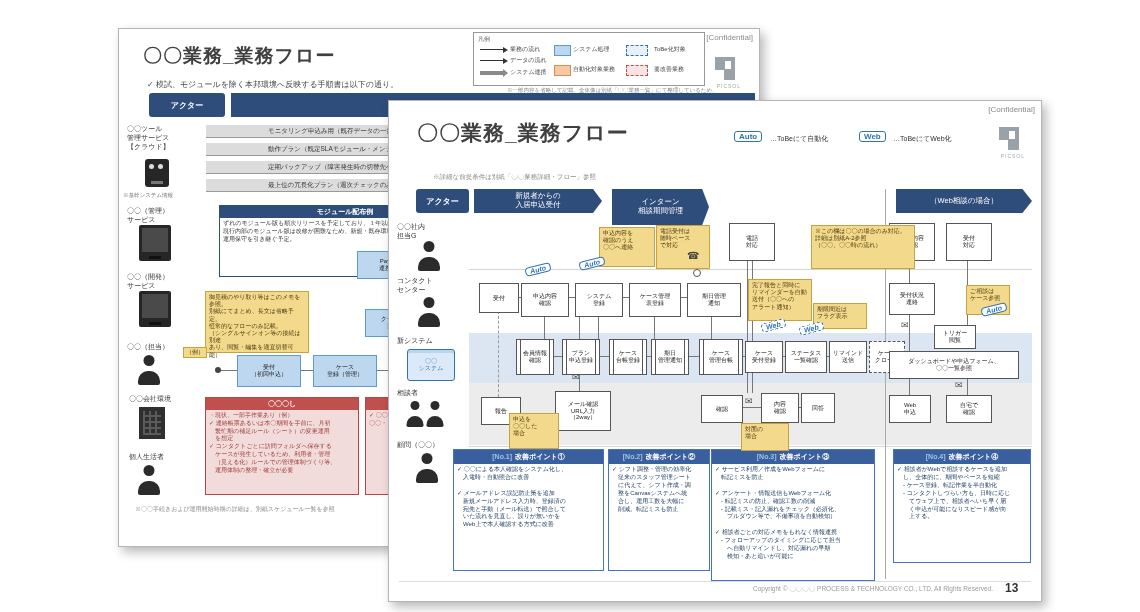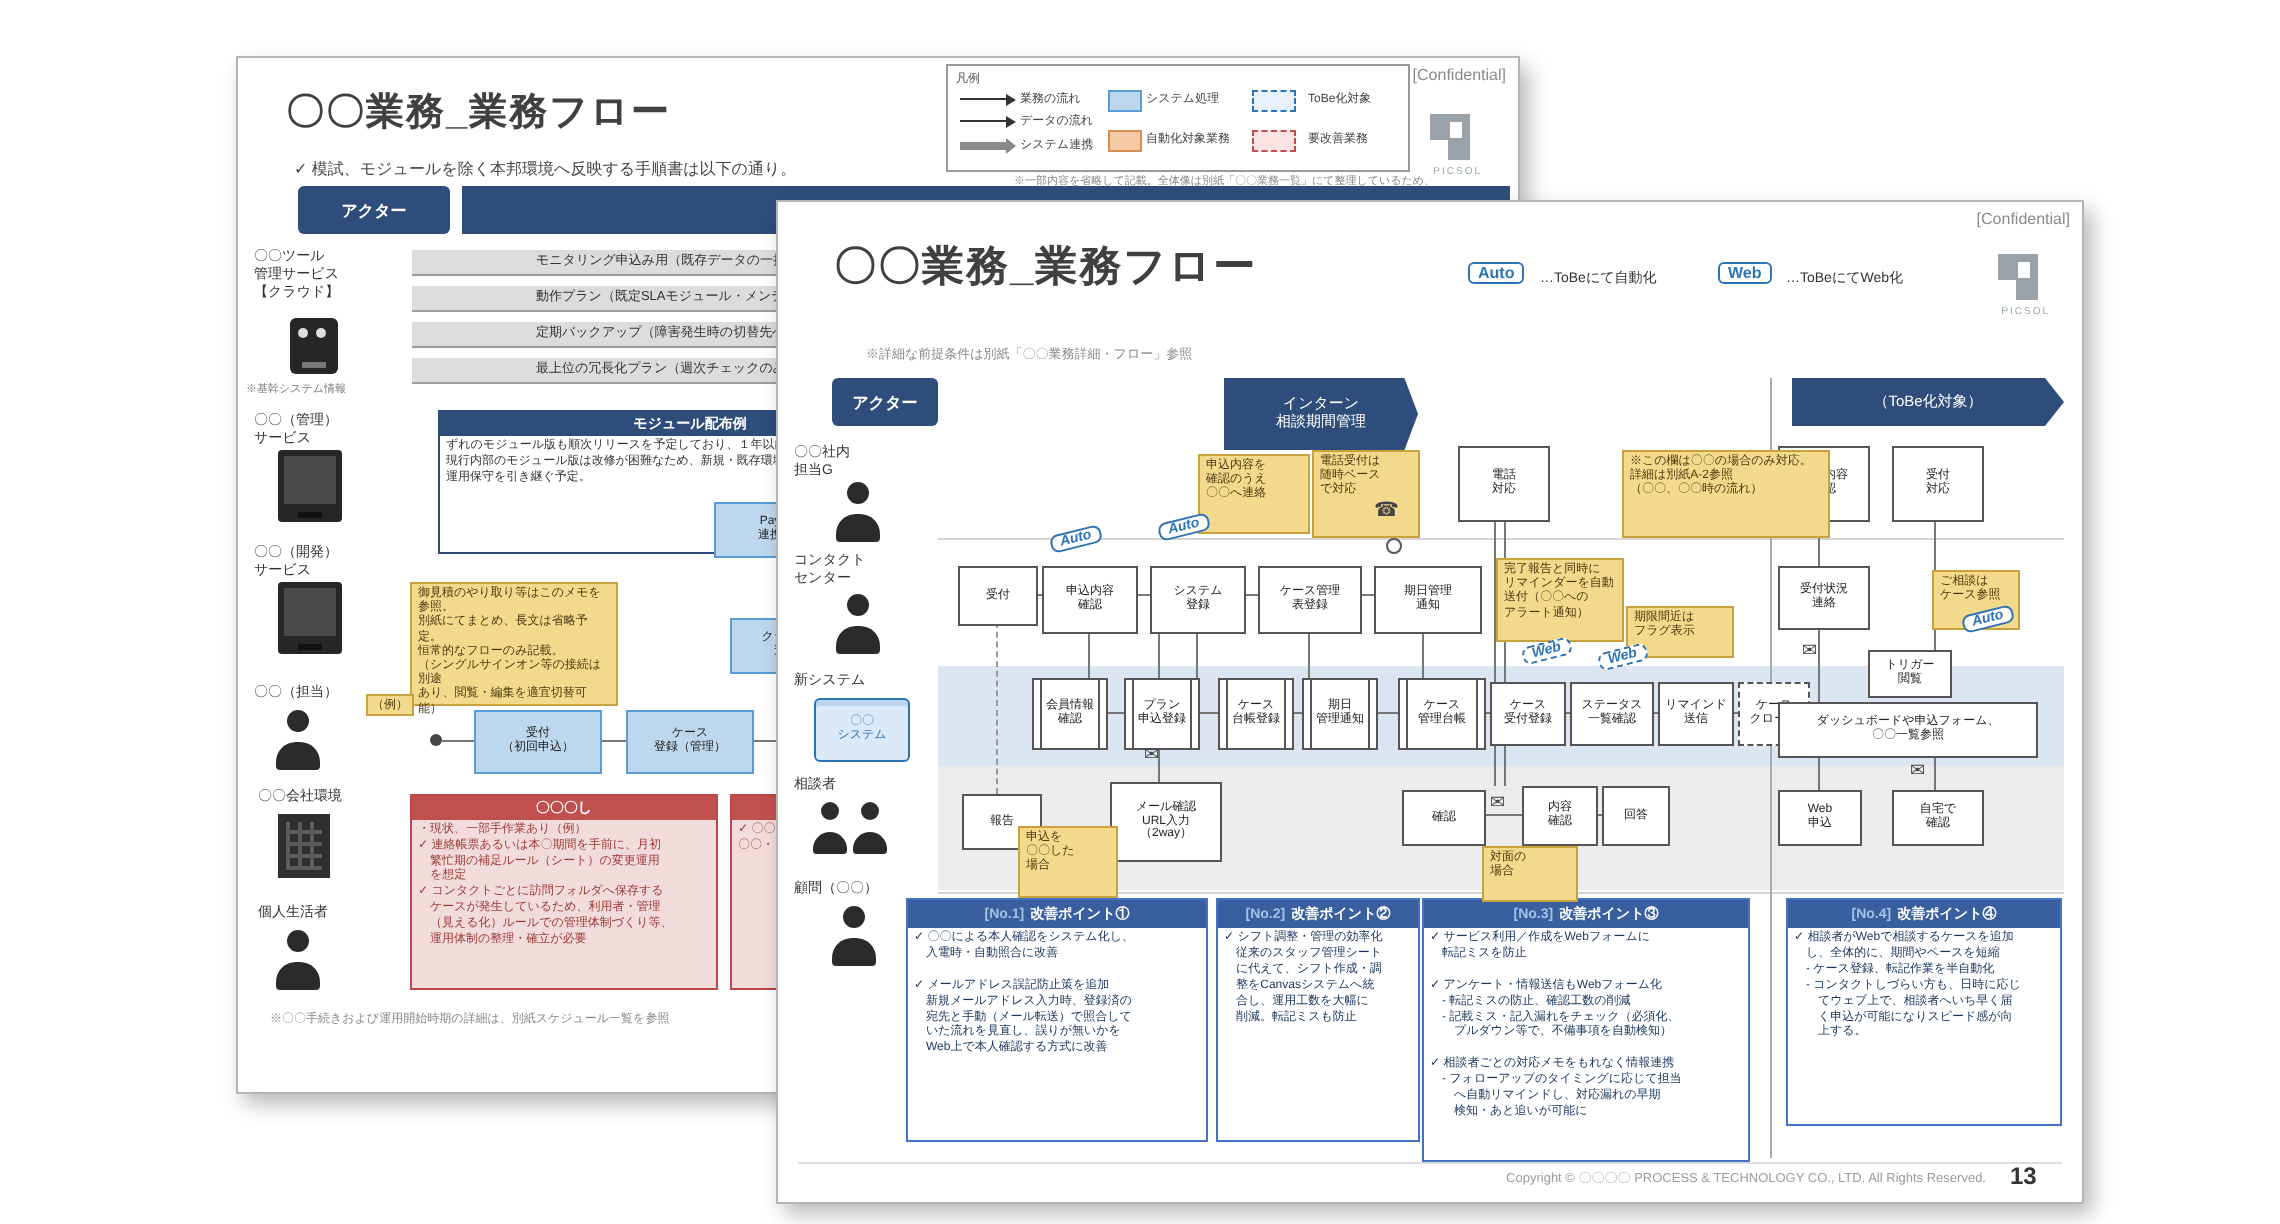--- a/index.html
+++ b/index.html
@@ -204,24 +204,26 @@
   <div class="hdesc" style="left:504px;top:33px">…ToBeにてWeb化</div>
 
   <div class="t" style="left:44px;top:72px;font-size:6.5px;color:#888">※詳細な前提条件は別紙「〇〇業務詳細・フロー」参照</div>
 
   <div class="band" style="left:80px;top:232px;width:563px;height:50px;background:#dce6f2"></div>
   <div class="band" style="left:80px;top:282px;width:563px;height:62px;background:#ececec"></div>
   <div class="laneline" style="left:80px;top:168px;width:563px"></div>
   <div class="laneline" style="left:80px;top:345px;width:563px"></div>
 
   <div class="actorhdr" style="left:27px;top:88px;width:53px;height:24px">アクター</div>
+  <div class="banner" style="left:85px;top:88px;width:128px;height:24px">新規者からの
+入居申込受付</div>
   <div class="banner" style="left:223px;top:88px;width:97px;height:36px">インターン
 相談期間管理</div>
   <div class="divider" style="left:496px;top:88px;height:390px"></div>
-  <div class="banner" style="left:507px;top:88px;width:136px;height:24px">（ToBe化対象）</div>
+  <div class="banner" style="left:507px;top:88px;width:136px;height:24px">（Web相談の場合）</div>
 
   <div class="lane-label" style="left:8px;top:122px">〇〇社内
 担当G</div>
   <div class="person" style="left:28px;top:140px;width:24px;height:30px"></div>
   <div class="lane-label" style="left:8px;top:176px">コンタクト
 センター</div>
   <div class="person" style="left:28px;top:196px;width:24px;height:30px"></div>
   <div class="lane-label" style="left:8px;top:236px">新システム</div>
   <div class="server" style="left:18px;top:248px;width:46px;height:30px">〇〇
 システム</div>

